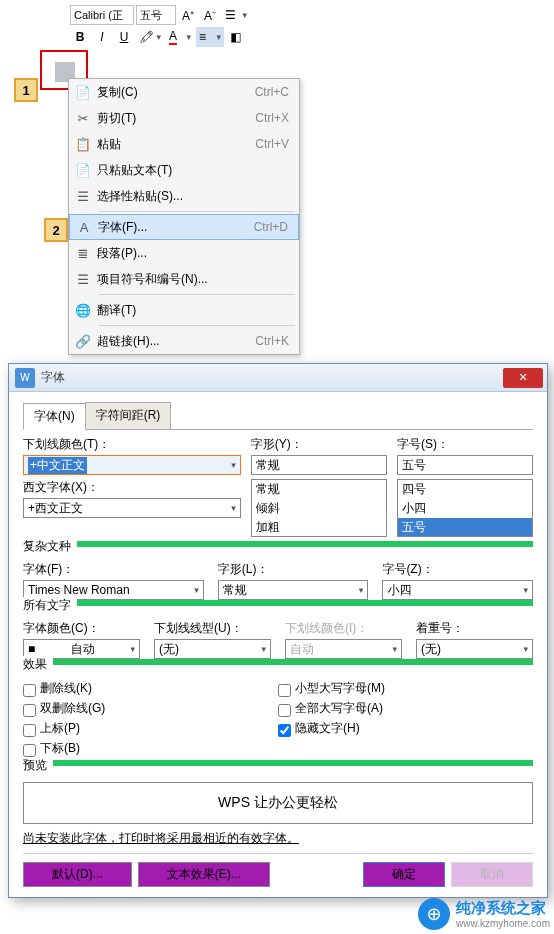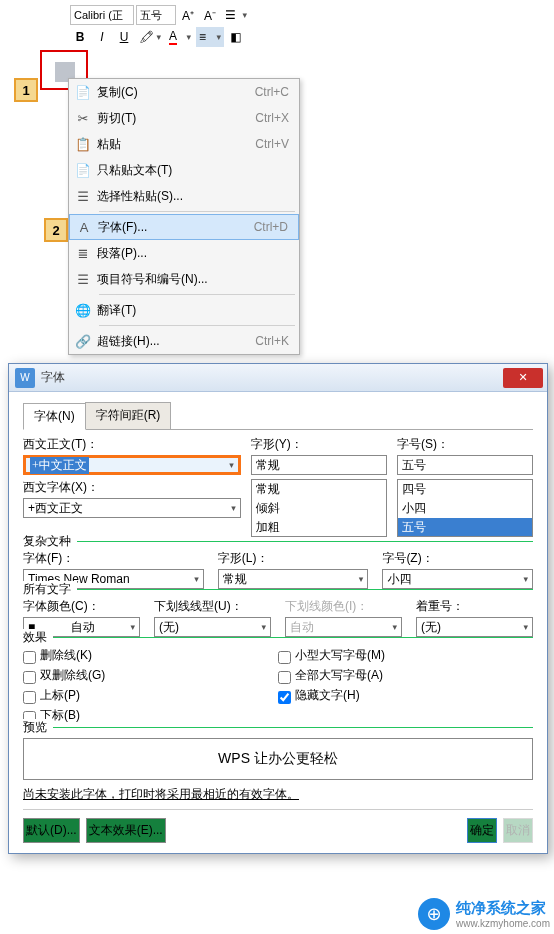--- a/index.html
+++ b/index.html
@@ -47,48 +47,48 @@
     
     
     .tabs { display: flex; border-bottom: 1px solid #aaa; margin-bottom: 6px; }
     .tab { padding: 4px 10px; border: 1px solid #aaa; border-bottom: none; margin-right: -1px; background: #ece9e3; cursor: pointer; }
     .tab.active { background: #fff; border-bottom: 1px solid #fff; position: relative; top: 1px; }
     
     .fld-row { display: flex; margin: 4px 0; gap: 10px; }
     .fld-col { flex: 1; }
     .fld-label { margin-bottom: 2px; display: block; }
     .fld-combo { width: 100%; border: 1px solid #888; height: 20px; display: flex; align-items: center; padding: 0 4px; background: #fff; justify-content: space-between; }
-    .fld-combo.hl { border: 3px solid #f97316; background: #eaf3fc; font-family: Liberation Serif, serif; }
+    .fld-combo.hl { border: 1px solid #f97316; background: #eaf3fc; }
     .fld-combo .sel-text.blue-sel { background: #3a7fd0; color: #fff; padding: 0 2px; }
     .arrow { font-size: 9px; color: #555; }
     
     .listbox { border: 1px solid #888; height: 58px; overflow: hidden; background: #fff; }
     .listbox .item { padding: 1px 4px; }
     .listbox .item.sel { background: #3a7fd0; color: #fff; }
     
-    .fieldset { border-top: 1px solid #22c55e; margin-top: 0; padding-top: 6px; position: relative; }
+    .fieldset { border-top: 6px solid #22c55e; margin-top: 0; padding-top: 12px; position: relative; }
     .fieldset-title { position: absolute; top: -9px; left: 0; background: #fff; padding-right: 6px; }
     
     .combo-row { display: flex; gap: 14px; margin-top: 2px; align-items: flex-end; }
     .combo-col { flex: 1; }
     .combo-wide { flex: 1.2; }
     .disabled { color: #aaa; }
     
     .fx-row { display: flex; }
     .fx-col { flex: 1; }
     .chk { display: flex; align-items: flex-end; margin: 3px 0; cursor: pointer; }
     .chk input { margin-right: 4px; }
     
     .preview-box { border: 1px solid #888; height: 42px; display: flex; align-items: center; justify-content: center; margin-top: 4px; font-size: 14px; }
     .note { margin: 6px 0; text-decoration: underline; }
     
     .btn-row { display: flex; justify-content: space-between; align-items: center; border-top: 1px solid #ccc; padding-top: 8px; margin-top: 6px; }
     .btn-row-left { display: flex; gap: 6px; }
     .btn-row-right { display: flex; gap: 6px; }
-    .dlg-btn { border: 1px solid #888; background: #15803d; padding: 3px 2px; cursor: pointer; }
+    .dlg-btn { border: 1px solid #888; background: #a21caf; padding: 3px 28px; cursor: pointer; }
     .dlg-btn.primary { border: 1px solid #3a7fd0; }
     
     
     .watermark { position: absolute; right: 4px; bottom: 4px; display: flex; align-items: center; gap: 6px; }
     .wm-icon { width: 32px; height: 32px; background: #1e88e5; border-radius: 50%; display: flex; align-items: center; justify-content: center; color: #fff; font-size: 18px; }
     .wm-text { color: #1e88e5; font-weight: bold; font-size: 15px; }
     .wm-sub { font-size: 10px; color: #888; display: block; }
   </style>
 </head>
 <body>
@@ -191,21 +191,21 @@
     <div class="close-btn">✕</div>
   </div>
   <div class="dialog-body">
     <div class="tabs">
       <div class="tab active">字体(N)</div>
       <div class="tab">字符间距(R)</div>
     </div>
 
     <div class="fld-row">
       <div class="fld-col" style="flex:1.6">
-        <span class="fld-label">西文正文(T)：</span>
+        <span class="fld-label">下划线颜色(T)：</span>
         <div class="fld-combo hl">
             <span class="sel-text blue-sel">+中文正文</span>
             <span class="arrow">▾</span>
           </div>
       </div>
       <div class="fld-col">
         <span class="fld-label">字形(Y)：</span>
         <div class="fld-combo">
             <span>常规</span>
           </div>

